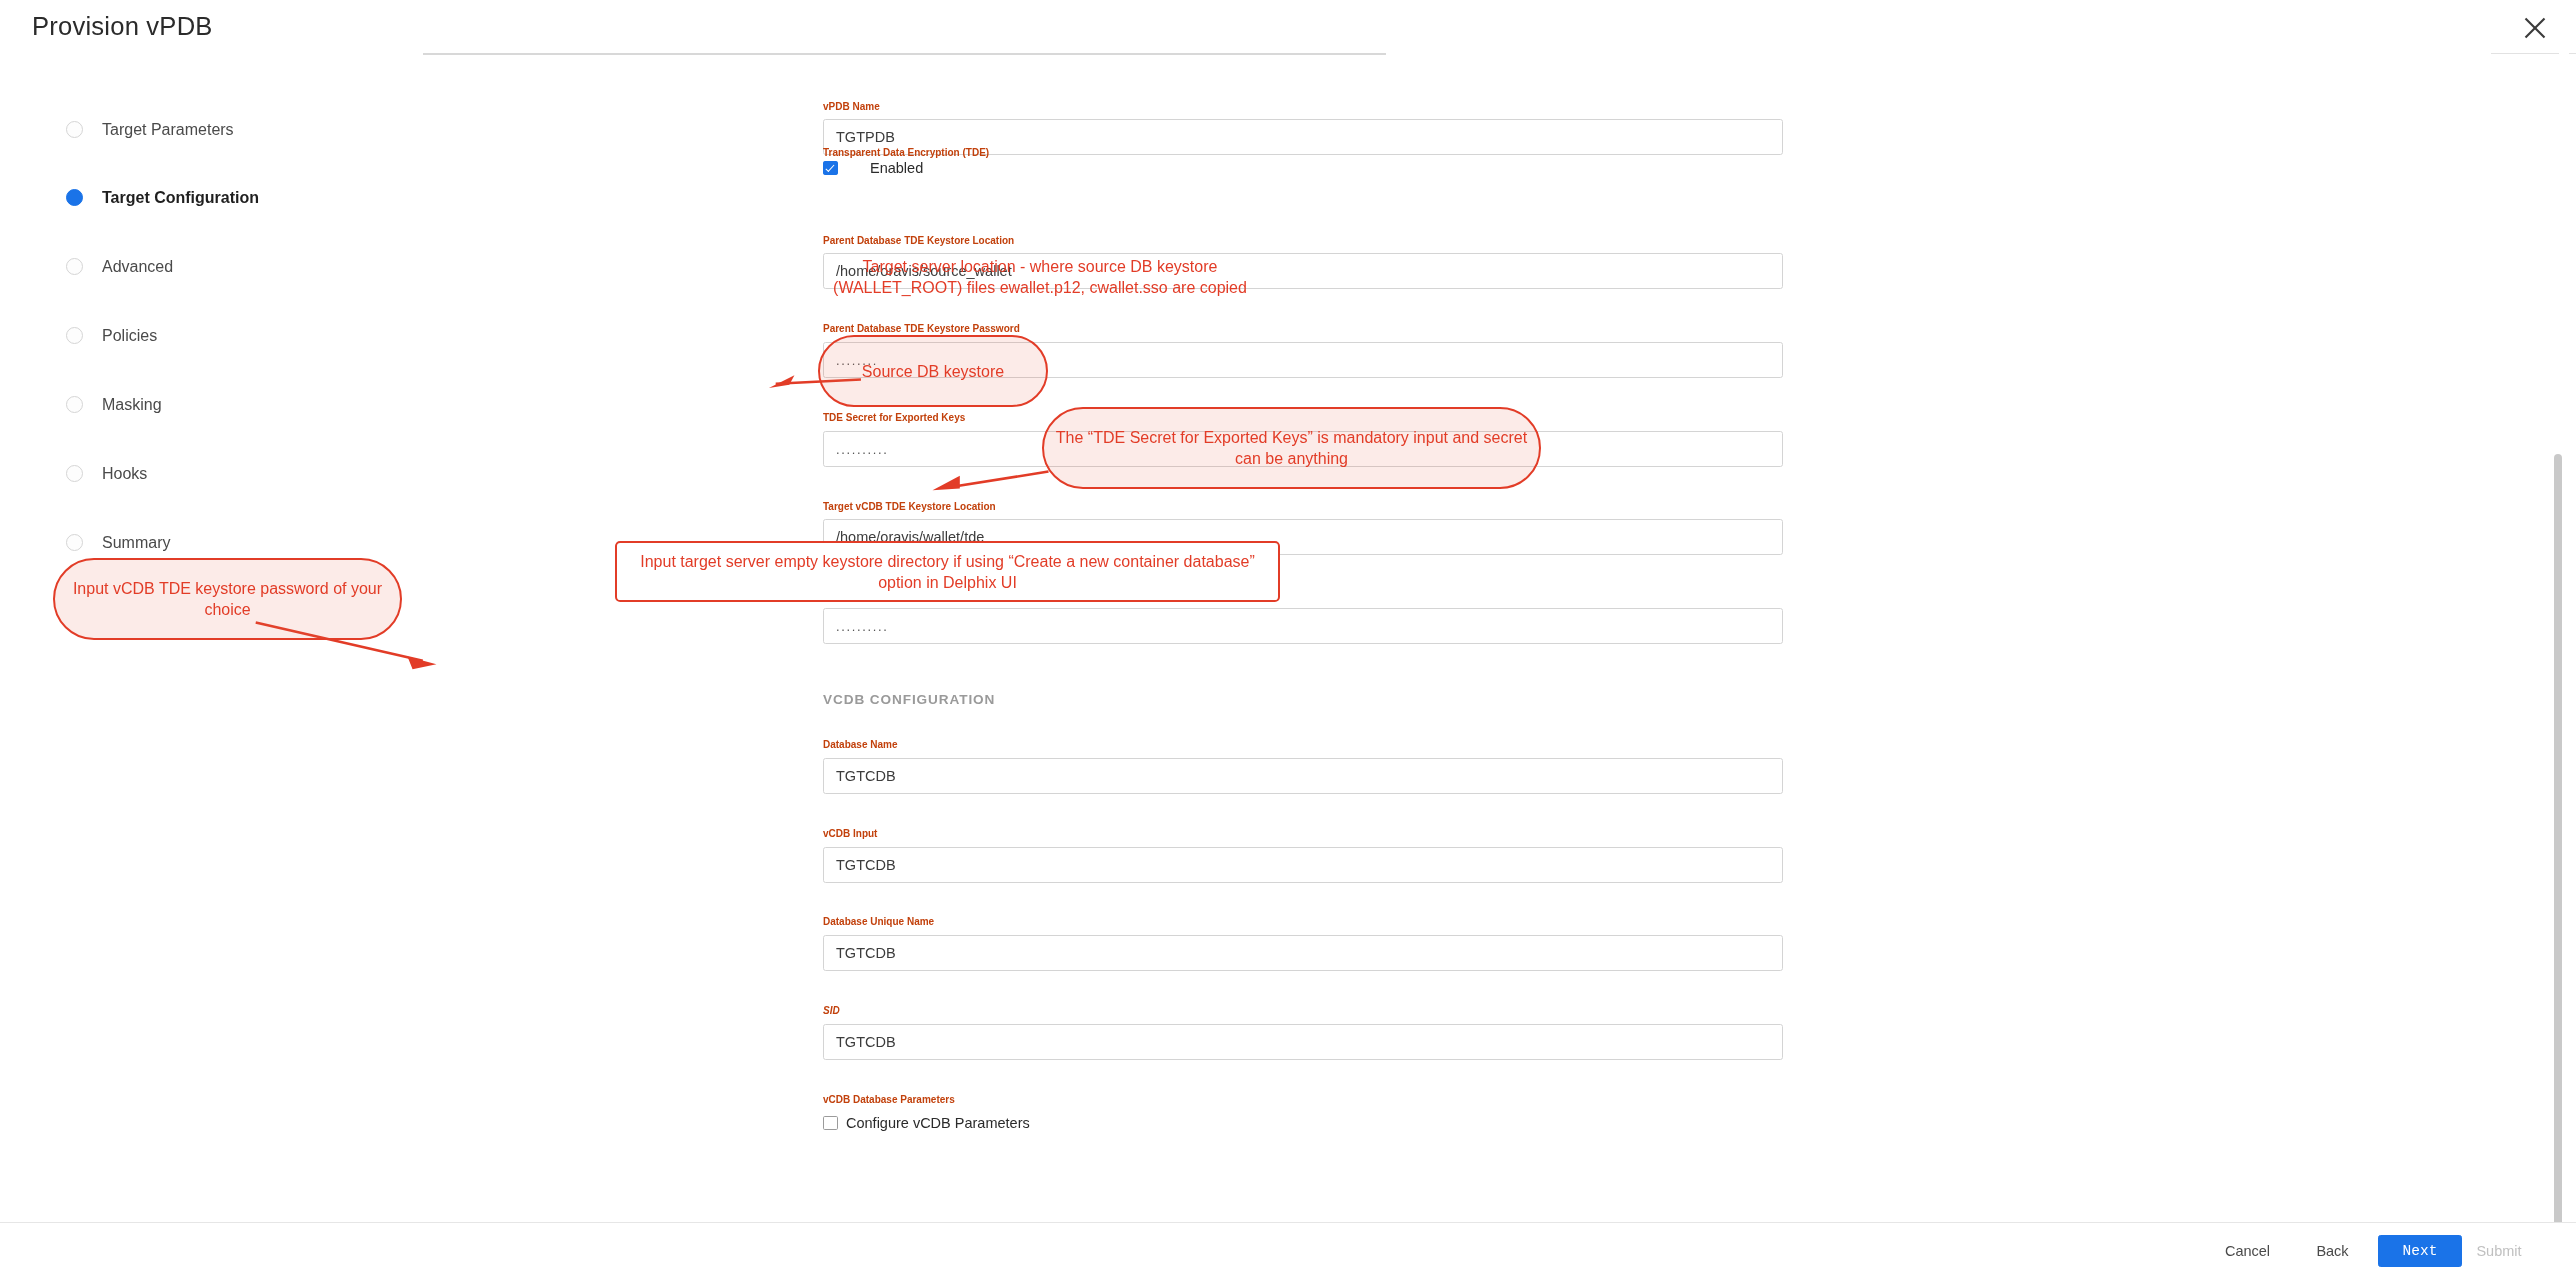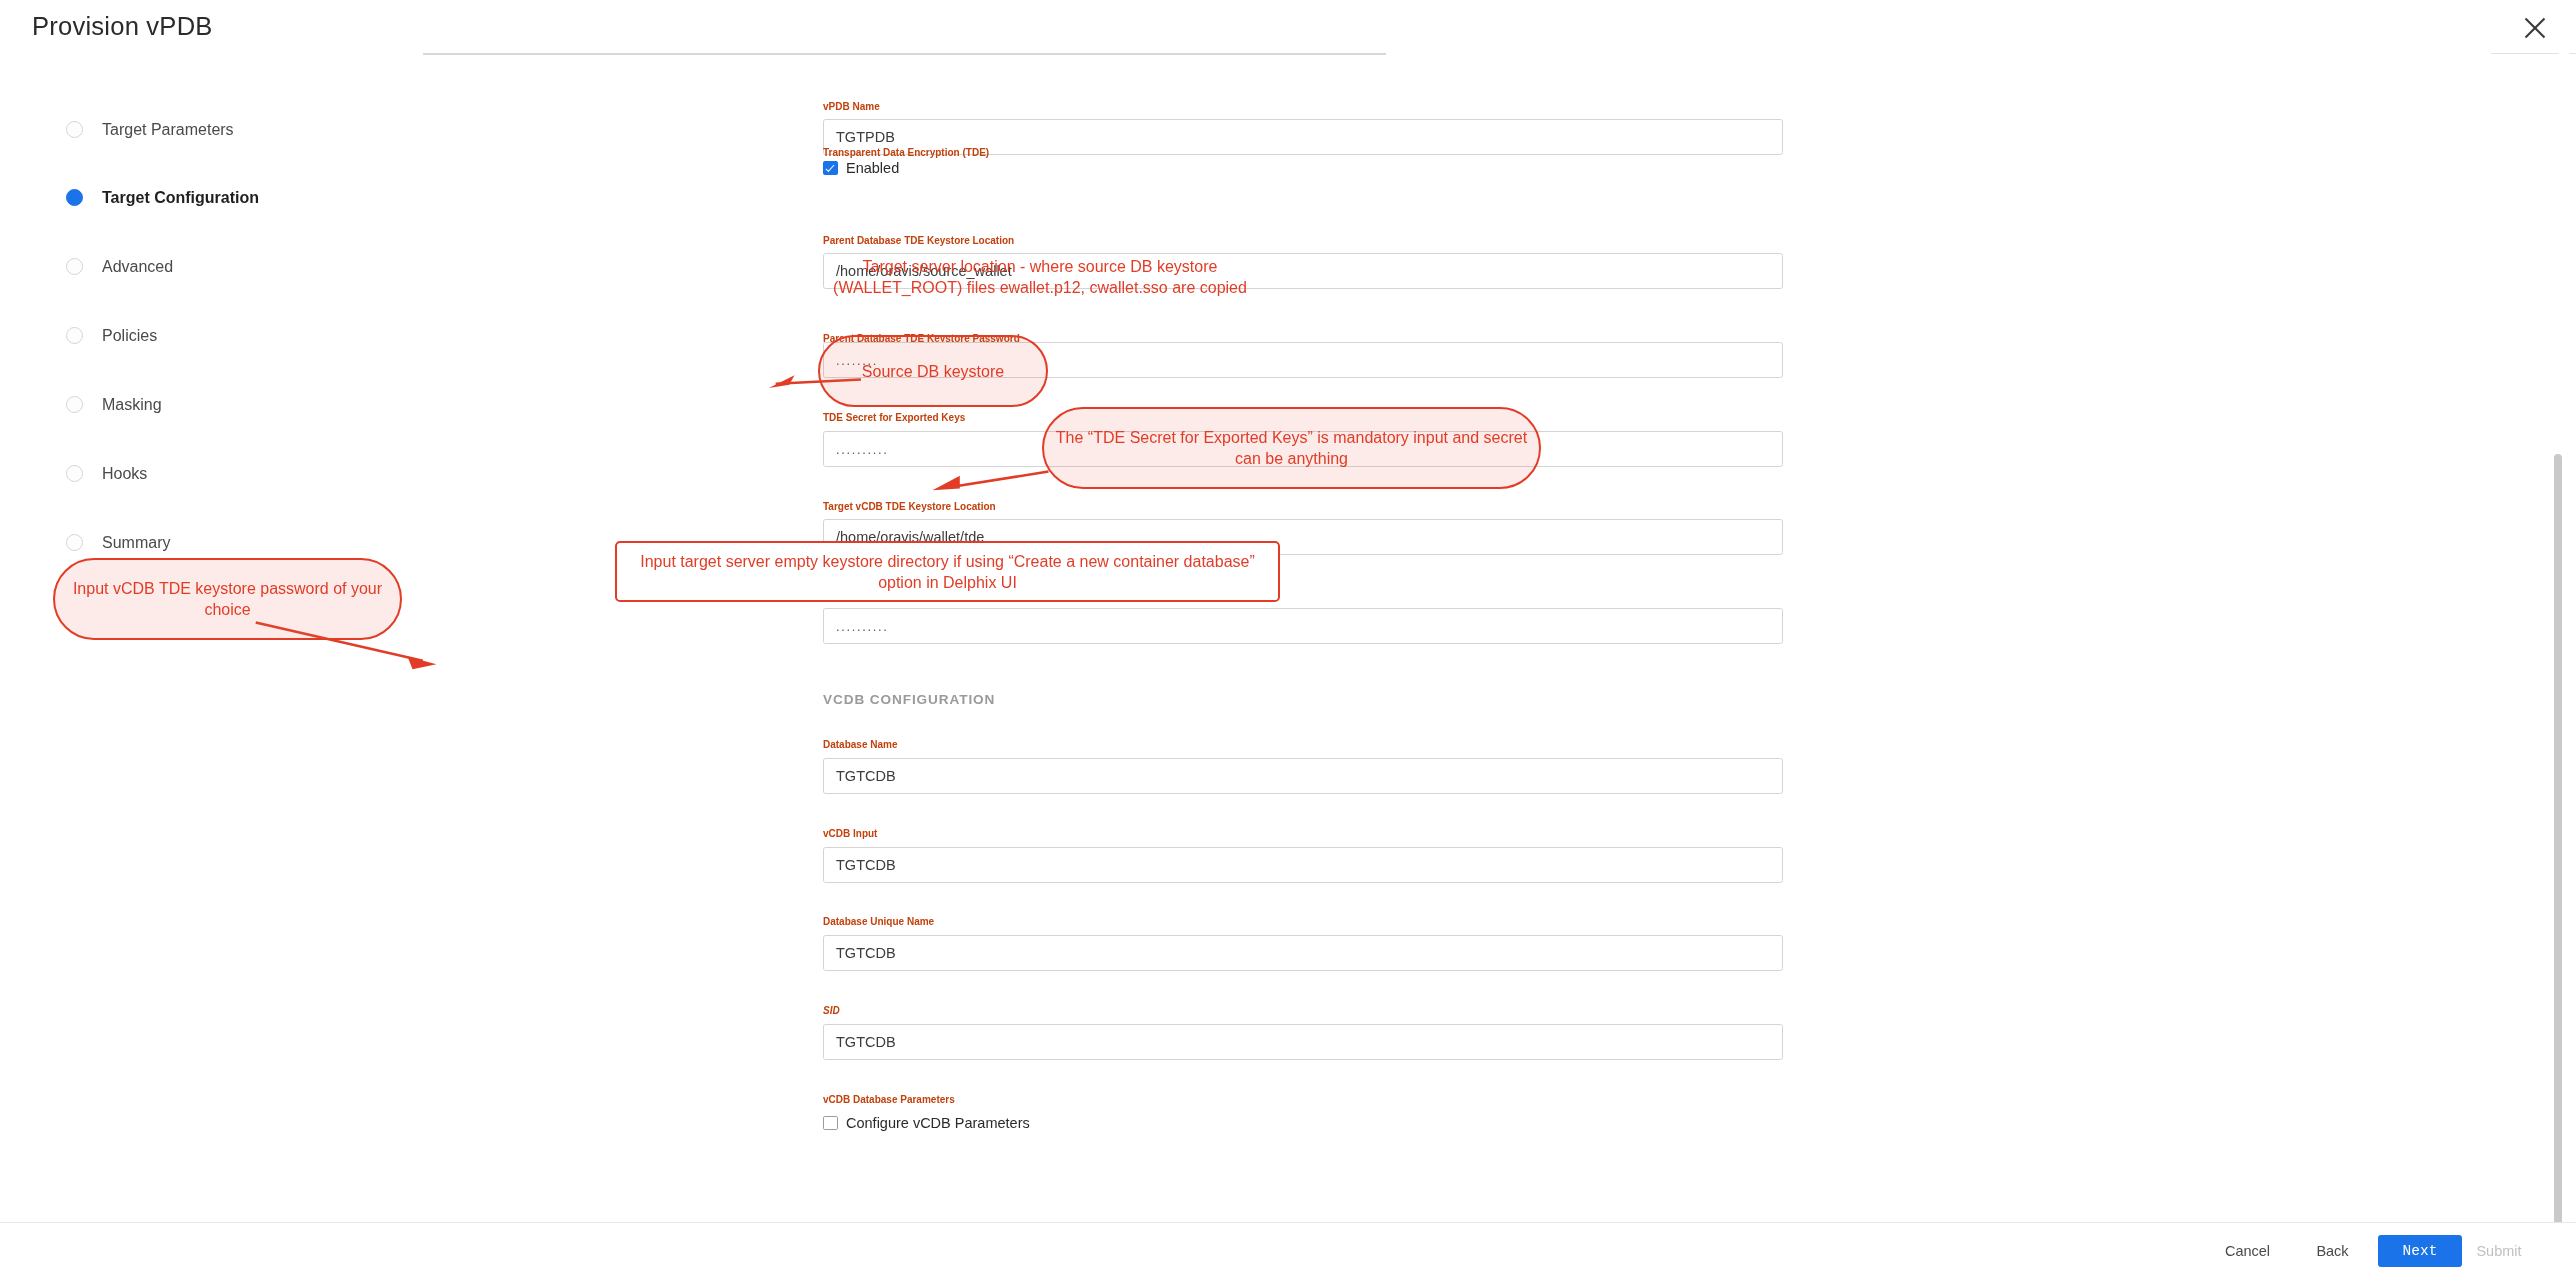--- a/index.html
+++ b/index.html
@@ -317,29 +317,29 @@
   </div>
 </div>
 
 <div class="form-panel">
   <div class="topline"></div>
 
   <div class="field-label" style="left: 422px; top: 48px;">vPDB Name</div>
   <input class="text-input" style="top: 66px;" value="TGTPDB">
 
   <div class="field-label" style="left: 422px; top: 94px;">Transparent Data Encryption (TDE)</div>
-  <div class="check-row" style="left: 422px; top: 107px;">
+  <div class="check-row" style="left: 422px; top: 107px; gap: 24px;">
     <span class="cb checked"></span>
     <span class="cb-label">Enabled</span>
   </div>
 
   <div class="field-label" style="left: 422px; top: 182px;">Parent Database TDE Keystore Location</div>
   <input class="text-input" style="top: 200px;" value="/home/oravis/source_wallet">
 
-  <div class="field-label" style="left: 422px; top: 280px;">Parent Database TDE Keystore Password</div>
+  <div class="field-label" style="left: 422px; top: 270px;">Parent Database TDE Keystore Password</div>
   <input class="text-input pw-input" style="top: 289px;" value="........">
 
   <div class="field-label" style="left: 422px; top: 359px;">TDE Secret for Exported Keys</div>
   <input class="text-input pw-input" style="top: 378px;" value="..........">
 
   <div class="field-label" style="left: 422px; top: 448px;">Target vCDB TDE Keystore Location</div>
   <input class="text-input" style="top: 466px;" value="/home/oravis/wallet/tde">
 
   <div class="field-label" style="left: 422px; top: 536px;">Target vCDB TDE Keystore Password</div>
   <input class="text-input pw-input" style="top: 555px;" value="..........">

